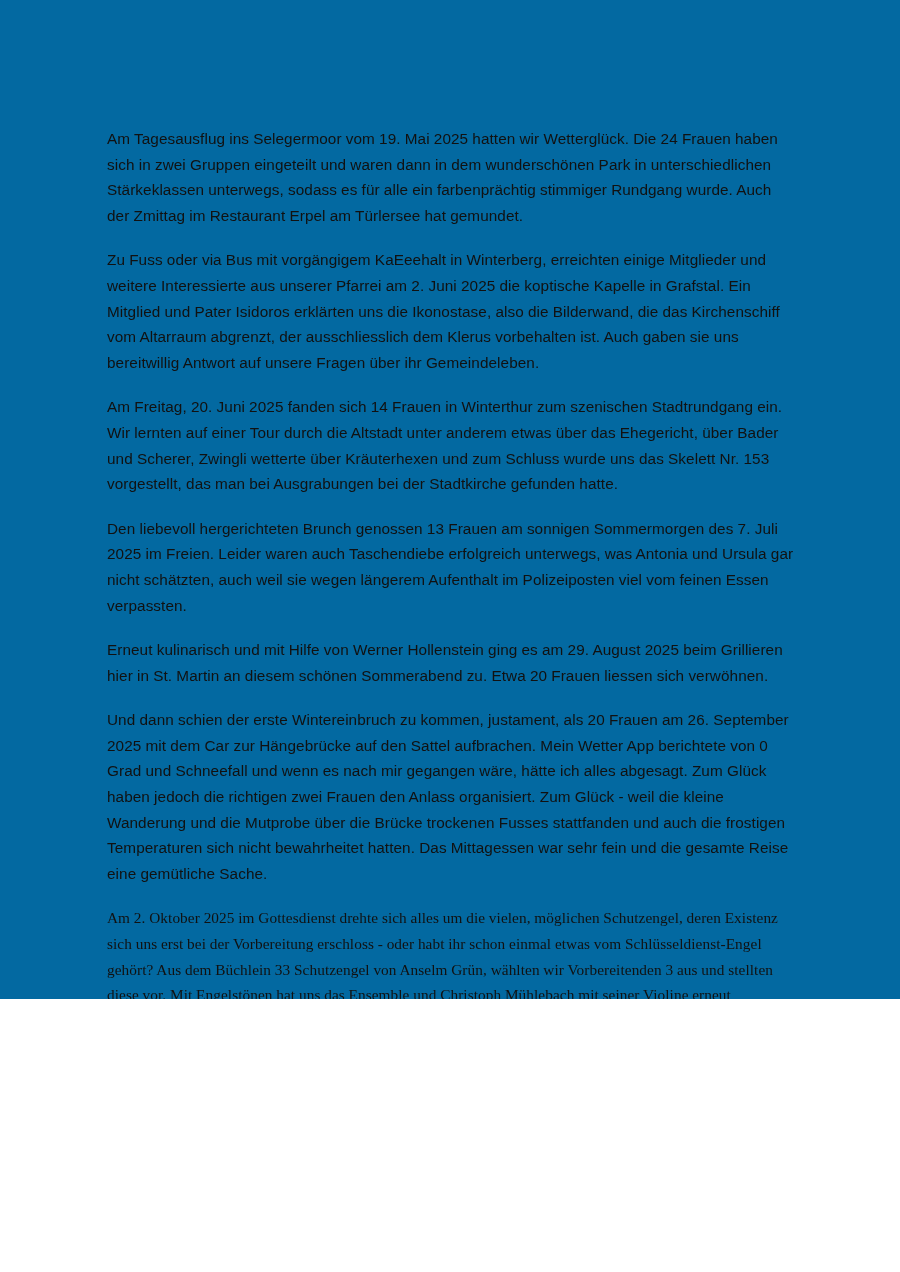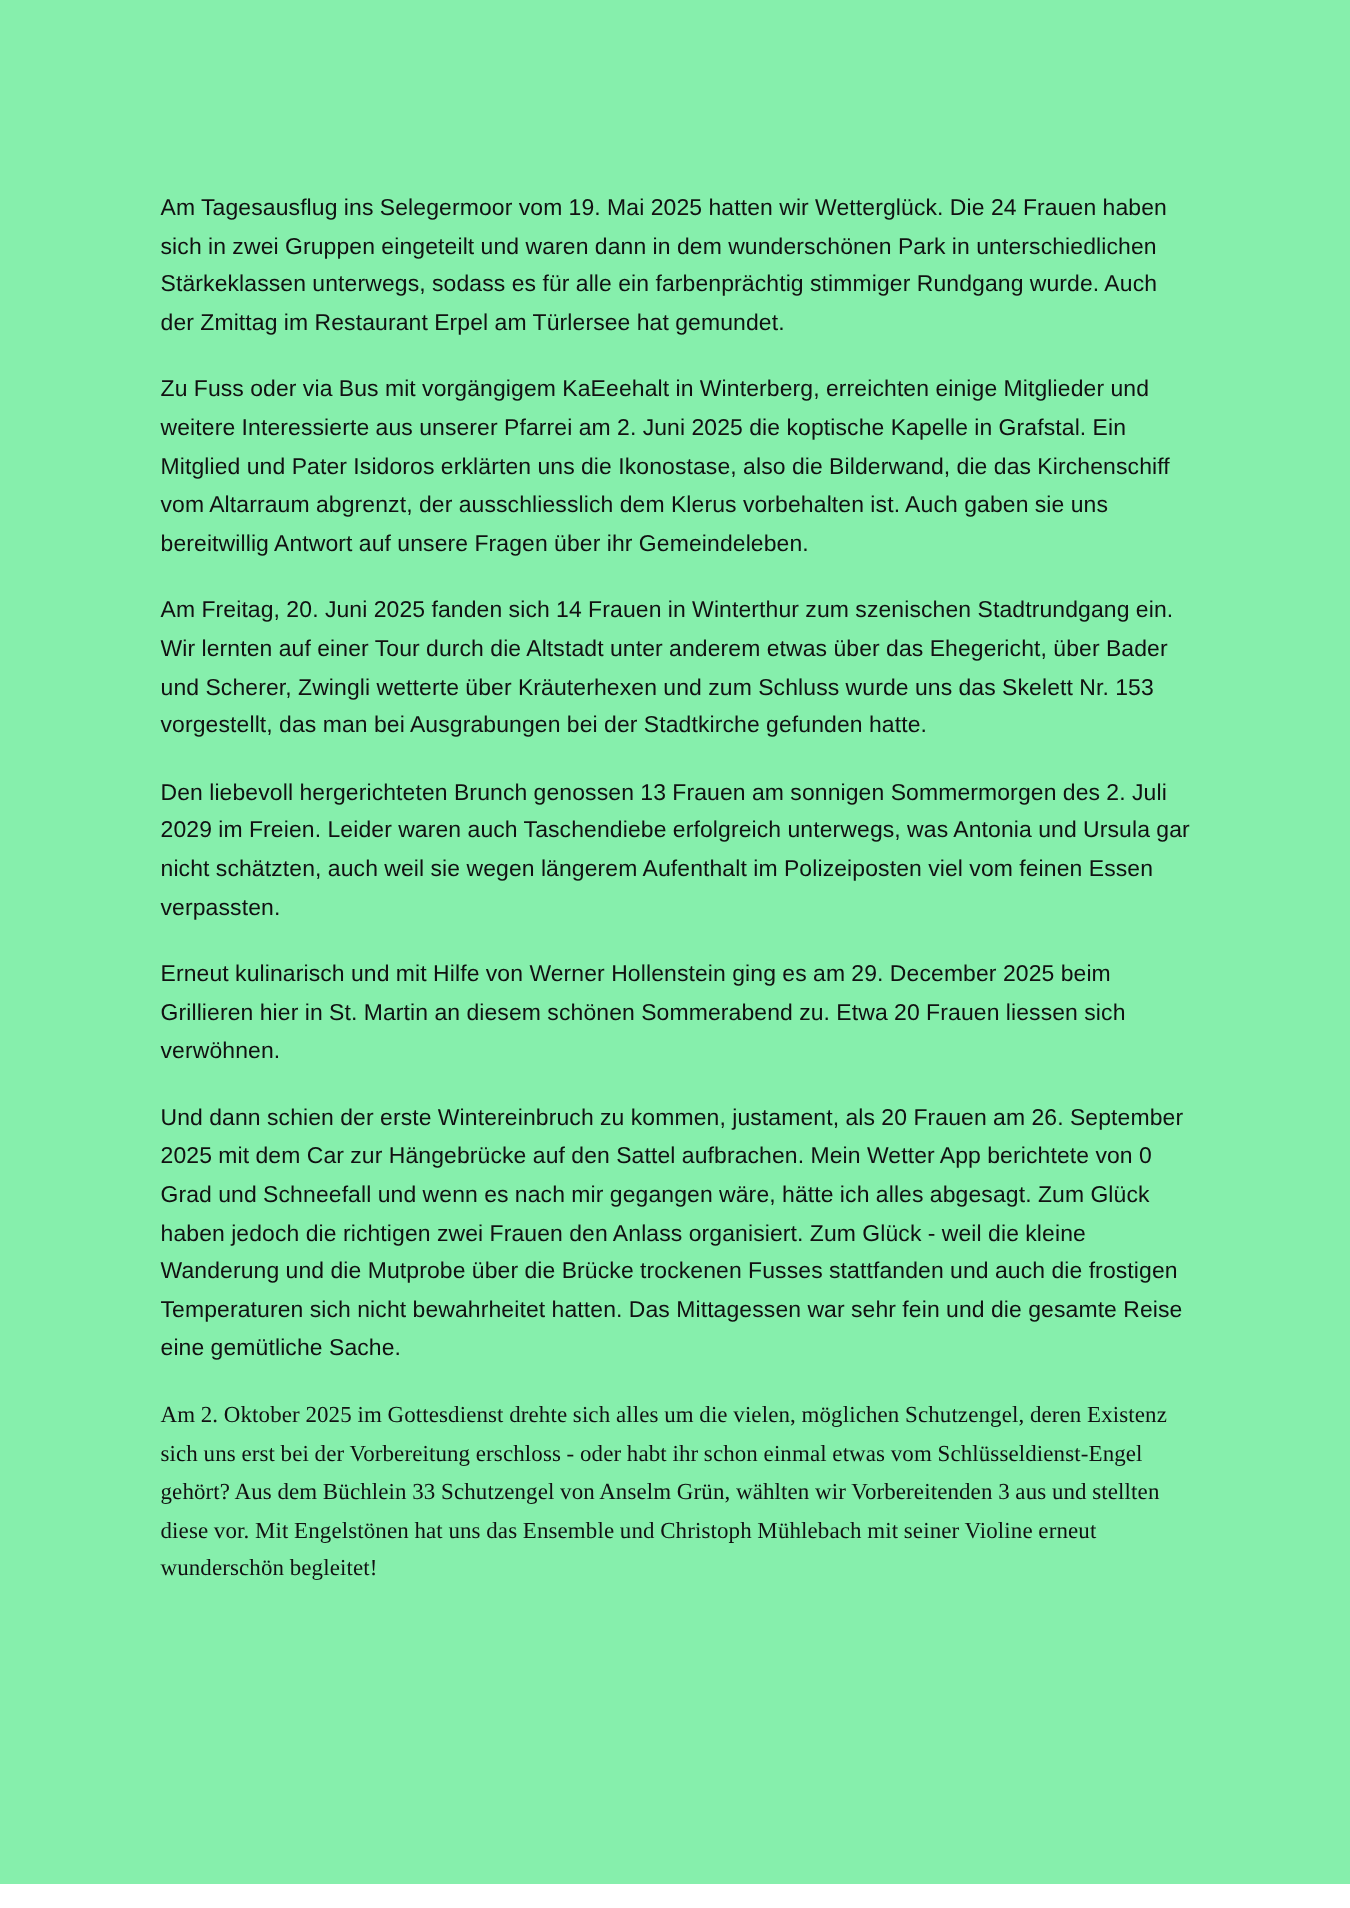--- a/index.html
+++ b/index.html
@@ -9,22 +9,22 @@
     background: #ffffff;
   }
   body {
     font-family: "Liberation Sans", sans-serif;
     color: #000000;
     -webkit-font-smoothing: antialiased;
   }
   .page {
     position: relative;
     width: 900px;
-    height: 1256px;
-    background: #86efac;
+    height: 999px;
+    background: #0369a1;
     overflow: hidden;
     box-sizing: border-box;
   }
   .text-column {
     position: absolute;
     left: 107px;
     top: 126px;
     width: 688px;
   }
   .para {
@@ -43,18 +43,18 @@
   }
 </style>
 </head>
 <body>
 
 <div class="page">
   <div class="text-column">
     <p class="para">Am Tagesausflug ins Selegermoor  vom 19. Mai 2025 hatten wir Wetterglück. Die 24 Frauen haben sich in zwei Gruppen eingeteilt und waren dann in dem wunderschönen Park in unterschiedlichen  Stärkeklassen unterwegs, sodass es für alle ein farbenprächtig stimmiger  Rundgang wurde. Auch der Zmittag im Restaurant Erpel am Türlersee hat gemundet.</p>
     <p class="para">Zu Fuss oder via Bus mit  vorgängigem KaEeehalt in Winterberg, erreichten einige Mitglieder und weitere Interessierte aus unserer Pfarrei am 2. Juni 2025 die koptische Kapelle  in Grafstal. Ein Mitglied und Pater Isidoros erklärten uns die Ikonostase, also die Bilderwand, die das Kirchenschiff vom Altarraum abgrenzt, der ausschliesslich dem Klerus vorbehalten  ist. Auch gaben sie uns bereitwillig Antwort auf unsere Fragen über ihr Gemeindeleben.</p>
     <p class="para">Am Freitag,  20. Juni 2025 fanden sich 14 Frauen in Winterthur zum szenischen Stadtrundgang ein. Wir lernten auf einer Tour durch die Altstadt unter anderem etwas über das Ehegericht, über Bader und Scherer, Zwingli wetterte über Kräuterhexen und zum Schluss wurde uns das Skelett Nr. 153 vorgestellt, das man bei Ausgrabungen bei der Stadtkirche gefunden hatte.</p>
-    <p class="para">Den liebevoll hergerichteten Brunch  genossen 13 Frauen am sonnigen Sommermorgen des 2. Juli 2029 im Freien. Leider waren auch Taschendiebe erfolgreich unterwegs, was Antonia und Ursula gar nicht schätzten, auch weil sie wegen längerem Aufenthalt im Polizeiposten viel vom feinen Essen verpassten.</p>
-    <p class="para">Erneut kulinarisch und mit Hilfe von Werner Hollenstein ging es am 29. December 2025 beim  Grillieren  hier in St. Martin an diesem schönen Sommerabend zu. Etwa 20 Frauen liessen sich verwöhnen.</p>
+    <p class="para">Den liebevoll hergerichteten Brunch  genossen 13 Frauen am sonnigen Sommermorgen des 7. Juli 2025 im Freien. Leider waren auch Taschendiebe erfolgreich unterwegs, was Antonia und Ursula gar nicht schätzten, auch weil sie wegen längerem Aufenthalt im Polizeiposten viel vom feinen Essen verpassten.</p>
+    <p class="para">Erneut kulinarisch und mit Hilfe von Werner Hollenstein ging es am 29. August 2025 beim  Grillieren  hier in St. Martin an diesem schönen Sommerabend zu. Etwa 20 Frauen liessen sich verwöhnen.</p>
     <p class="para">Und dann schien der erste Wintereinbruch zu kommen, justament,  als 20 Frauen am 26. September 2025 mit dem Car zur Hängebrücke auf den Sattel aufbrachen. Mein Wetter App berichtete  von 0 Grad und Schneefall und wenn es nach mir gegangen wäre, hätte ich alles abgesagt. Zum Glück haben jedoch die richtigen zwei Frauen den Anlass organisiert. Zum Glück - weil die kleine Wanderung und die Mutprobe über die Brücke trockenen Fusses stattfanden und auch die frostigen Temperaturen sich nicht bewahrheitet hatten.  Das Mittagessen war sehr fein und die gesamte Reise eine gemütliche Sache.</p>
     <p class="para">Am 2. Oktober 2025 im Gottesdienst  drehte sich alles um die vielen, möglichen Schutzengel, deren Existenz sich uns erst bei der Vorbereitung erschloss - oder habt ihr schon einmal etwas vom Schlüsseldienst-Engel gehört? Aus dem Büchlein 33 Schutzengel von Anselm Grün, wählten wir Vorbereitenden 3 aus und stellten diese vor. Mit Engelstönen hat uns das Ensemble und Christoph Mühlebach mit seiner Violine erneut wunderschön begleitet!</p>
   </div>
 </div>
 
 </body></html>

